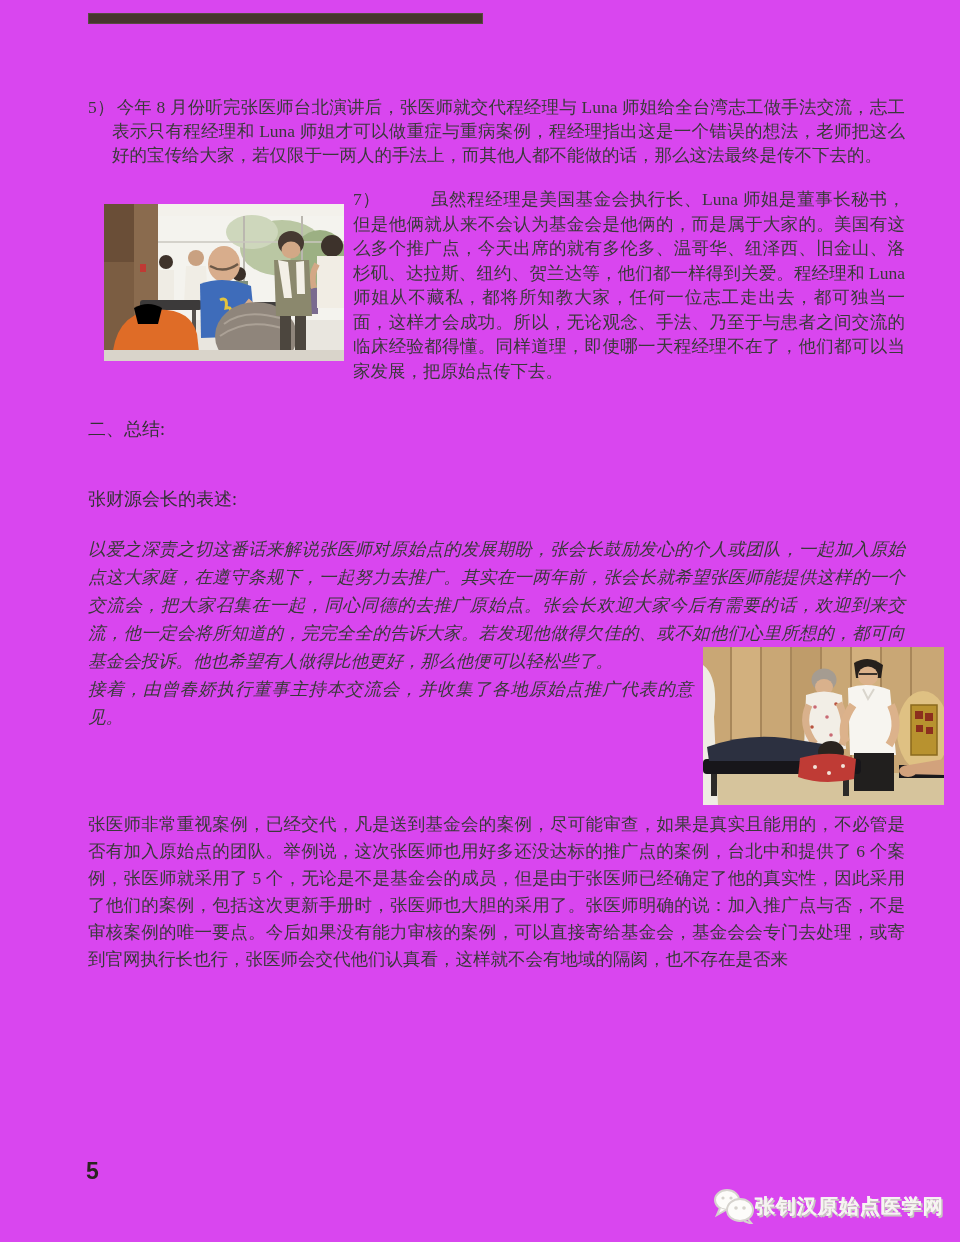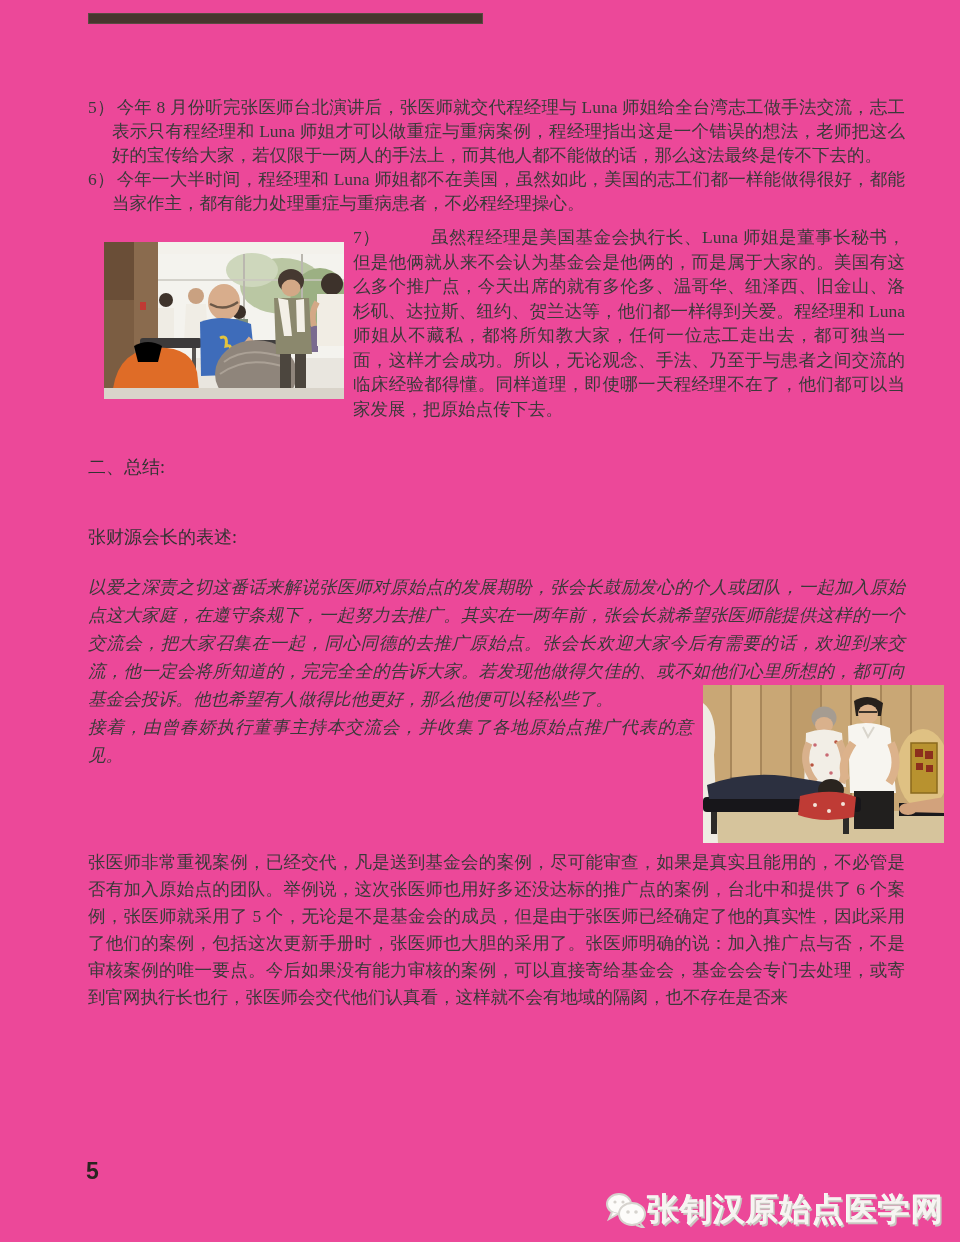--- a/index.html
+++ b/index.html
@@ -1,19 +1,19 @@
 <!DOCTYPE html>
 <html><head>
 <meta charset="utf-8">
 <style>
   html,body{margin:0;padding:0;background:#ffffff;}
   .page{
     position:relative;
     width:960px;height:1242px;
-    background:#ec4899;
+    background:#d946ef;
     font-family:"Liberation Serif","DejaVu Serif",serif;
     color:#3a3a3a;
     overflow:hidden;
   }
   .top-bar{
     position:absolute;left:88px;top:13px;
     width:395px;height:11px;
     background:#47362e;
     border:1px solid #5a4a42;
     box-sizing:border-box;
@@ -23,21 +23,21 @@
     width:960px;
     padding:95px 55px 0 88px;
     box-sizing:border-box;
     font-size:17.5px;
     line-height:24px;
     text-align:justify;
   }
   p{margin:0;}
   .hang{padding-left:24px;text-indent:-24px;}
   .num{margin-right:2px;}
-  .item7-wrap{margin-top:10px;}
+  .item7-wrap{margin-top:20px;}
   .photo-left{
     float:left;
     width:240px;height:157px;
     margin:17px 9px 0 16px;
     display:block;
   }
   .item7-text{line-height:24.5px;}
   .gap7{display:inline-block;width:48px;}
   .item8{clear:both;padding-top:6px;}
   .h-summary{
@@ -68,40 +68,39 @@
   .page-number{
     position:absolute;left:86px;top:1158px;
     font-family:"Liberation Sans","DejaVu Sans",sans-serif;
     font-weight:bold;font-size:23px;color:#2a2420;
   }
   .watermark{
     position:absolute;right:16px;top:1188px;
     display:flex;align-items:center;gap:0;
     font-family:"Liberation Sans","DejaVu Sans",sans-serif;
     font-weight:bold;
-    font-size:32px;
+    font-size:20px;
     letter-spacing:1px;
     color:#f6f4f1;
     text-shadow:1.5px 1.5px 0 #c9c6c1, -0.5px -0.5px 0 #ffffff;
     user-select:none;
   }
   .wm-icon{width:42px;height:36px;flex:0 0 auto;}
 </style>
 </head>
 <body>
 
 <div class="page">
 
   <div class="top-bar"></div>
 
   <div class="content">
 
     <p class="hang"><span class="num">5）</span><span>今年 8 月份听完张医师台北演讲后，张医师就交代程经理与 Luna 师姐给全台湾志工做手法交流，志工表示只有程经理和 Luna 师姐才可以做重症与重病案例，程经理指出这是一个错误的想法，老师把这么好的宝传给大家，若仅限于一两人的手法上，而其他人都不能做的话，那么这法最终是传不下去的。</span></p>
 
-    <p class="hang"><span class="num">6）</span><span>今年一大半时间，程经理和 Luna 师姐都不在美国，虽然如此，美国的志工们都一样能做得很好，都能当家作主，都有能力处理重症与重病患者，不必程经理操心。</span></p>
 
     <div class="item7-wrap">
       <svg class="photo-left" viewBox="0 0 240 157" xmlns="http://www.w3.org/2000/svg" preserveAspectRatio="none">
         <rect width="240" height="157" fill="#e9e6df"></rect>
         <rect width="240" height="16" fill="#f3f1eb"></rect>
         <rect x="0" y="0" width="34" height="157" fill="#7b5d42"></rect>
         <rect x="0" y="0" width="34" height="58" fill="#6a4e37"></rect>
         <rect x="30" y="0" width="24" height="112" fill="#8a6b4e"></rect>
         <rect x="54" y="12" width="186" height="104" fill="#f4f3ee"></rect>
         <ellipse cx="178" cy="44" rx="42" ry="28" fill="#bac7a3"></ellipse>

